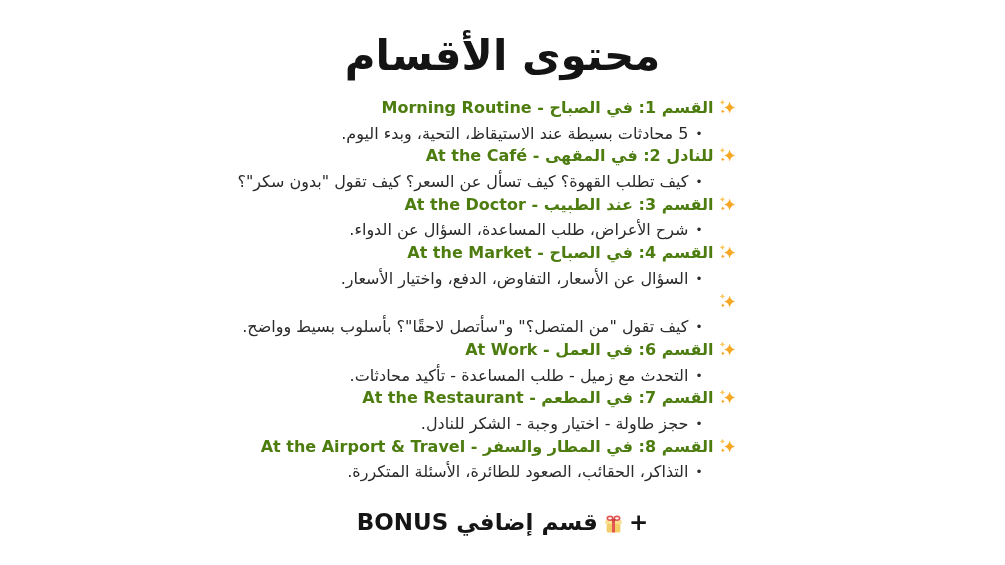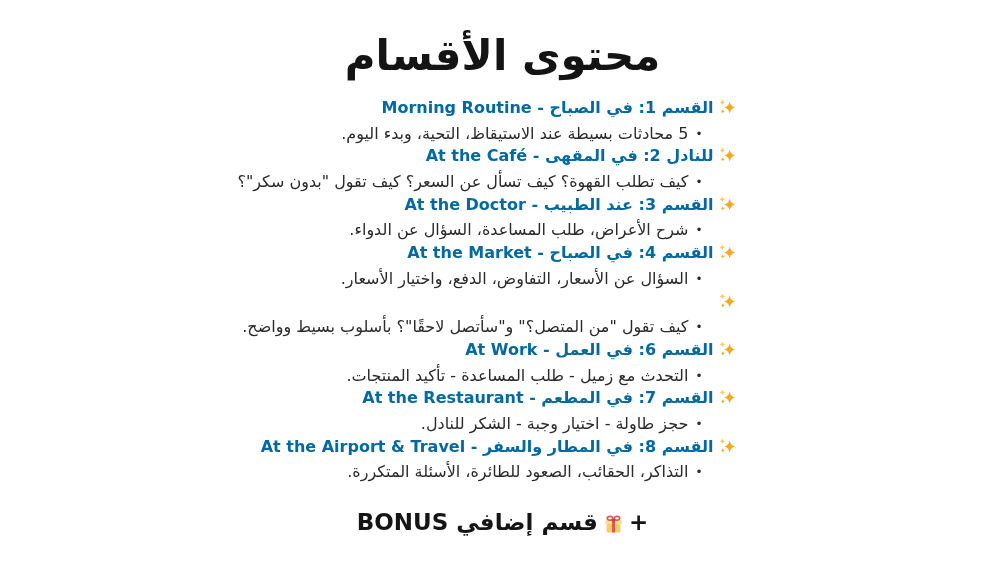--- a/index.html
+++ b/index.html
@@ -33,21 +33,21 @@
     width: 466px;
     margin: 10px auto 0 auto;
     direction: rtl;
     text-align: right;
     font-size: 16px;
     line-height: 22.7px;
   }
   .heading-row {
     font-weight: bold;
     white-space: nowrap;
-    color: #0369a1;
+    color: #4d7c0f;
   }
   .bullet-row {
     padding-right: 33px;
     white-space: nowrap;
     color: #2a2a2a;
   }
   .bullet-dot {
     display: inline-block;
     margin-left: 7px;
     font-size: 12px;
@@ -150,21 +150,21 @@
 
     <div class="section">
       <div class="heading-row">
         <span class="sparkle"><svg width="17" height="17" viewBox="0 0 20 20">
               <path d="M12.5 3 Q13.6 9 19 10 Q13.6 11 12.5 17 Q11.4 11 6 10 Q11.4 9 12.5 3 Z" fill="#F6A726"></path>
               <path d="M4 1 Q4.6 3.6 7 4 Q4.6 4.4 4 7 Q3.4 4.4 1 4 Q3.4 3.6 4 1 Z" fill="#FBC55C"></path>
               <path d="M4.5 12 Q5 14 6.8 14.5 Q5 15 4.5 17 Q4 15 2.2 14.5 Q4 14 4.5 12 Z" fill="#F6A726"></path>
             </svg></span><span>القسم 6: في العمل - At Work</span>
       </div>
       <div class="bullet-row">
-        <span class="bullet-dot">•</span><span>التحدث مع زميل - طلب المساعدة - تأكيد المنتجات.</span>
+        <span class="bullet-dot">•</span><span>التحدث مع زميل - طلب المساعدة - تأكيد محادثات.</span>
       </div>
     </div>
 
     <div class="section">
       <div class="heading-row">
         <span class="sparkle"><svg width="17" height="17" viewBox="0 0 20 20">
               <path d="M12.5 3 Q13.6 9 19 10 Q13.6 11 12.5 17 Q11.4 11 6 10 Q11.4 9 12.5 3 Z" fill="#F6A726"></path>
               <path d="M4 1 Q4.6 3.6 7 4 Q4.6 4.4 4 7 Q3.4 4.4 1 4 Q3.4 3.6 4 1 Z" fill="#FBC55C"></path>
               <path d="M4.5 12 Q5 14 6.8 14.5 Q5 15 4.5 17 Q4 15 2.2 14.5 Q4 14 4.5 12 Z" fill="#F6A726"></path>
             </svg></span><span>القسم 7: في المطعم - At the Restaurant</span>

